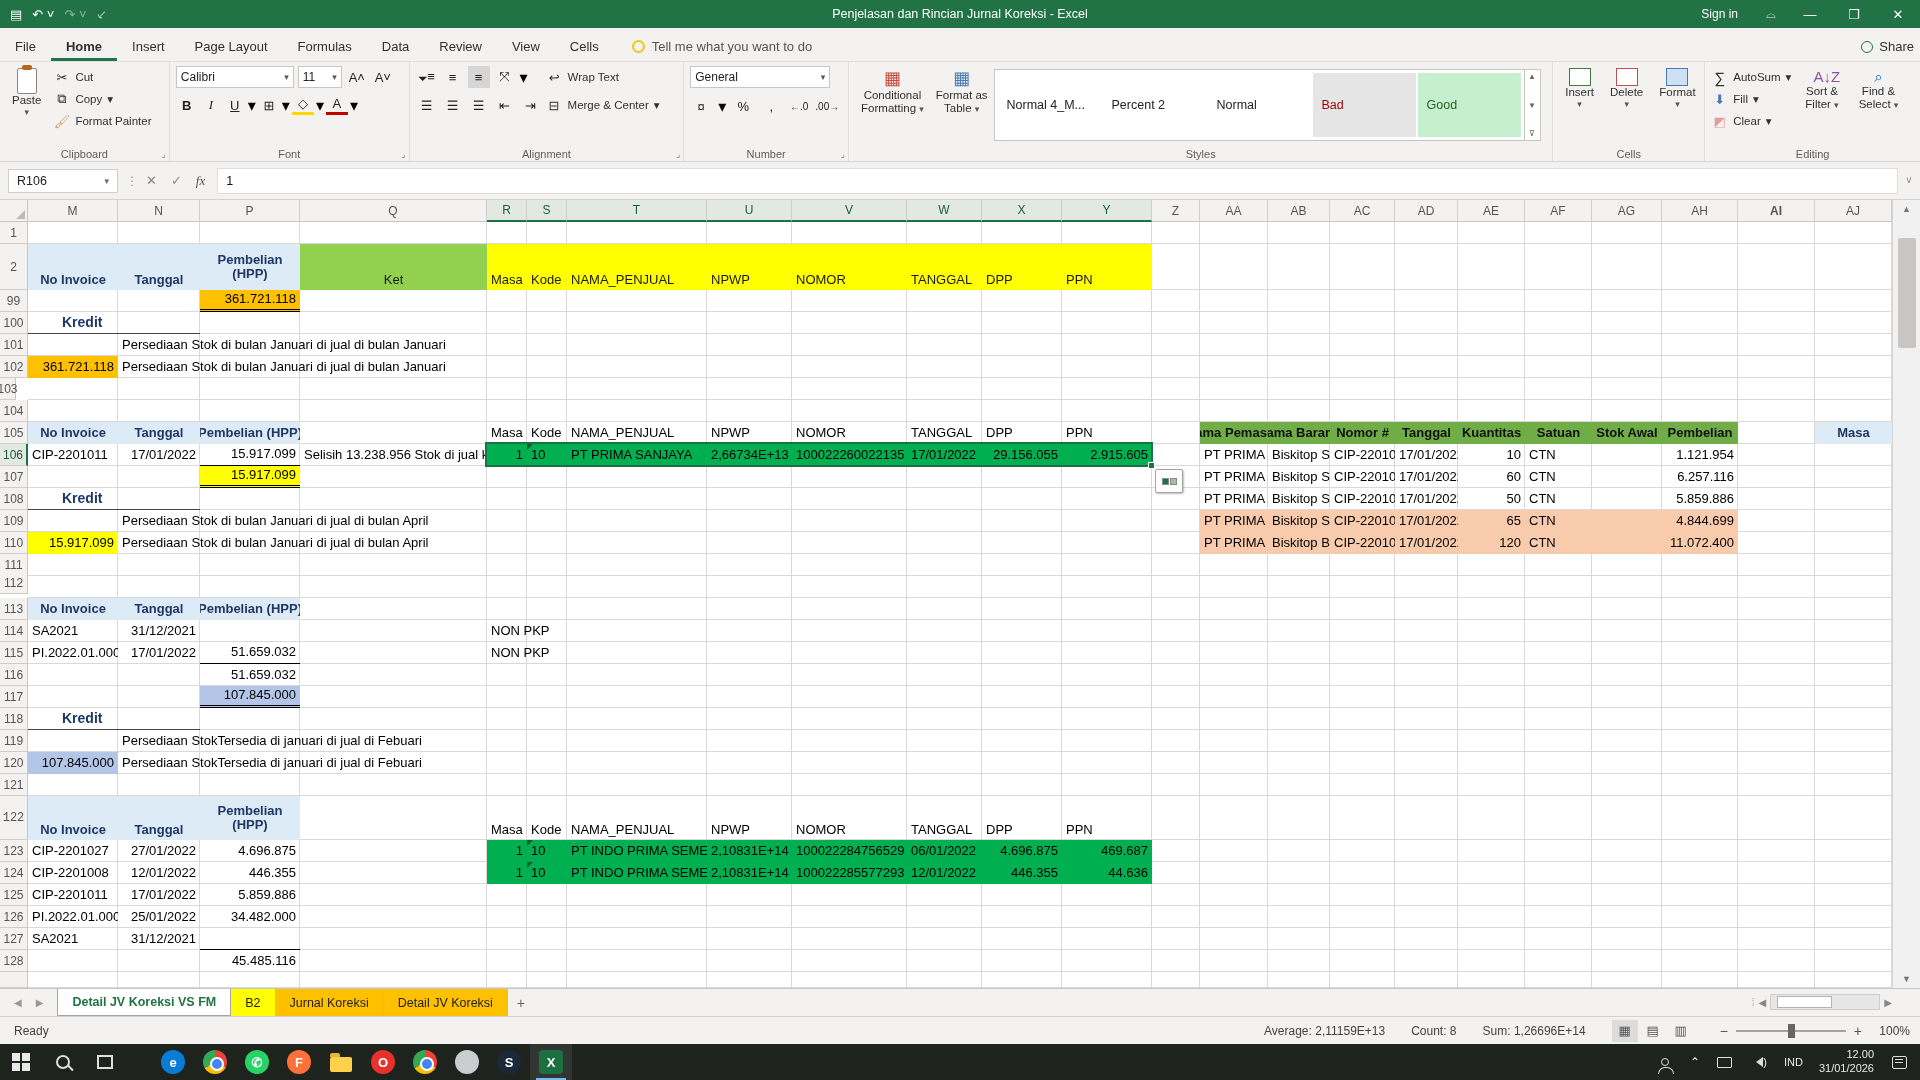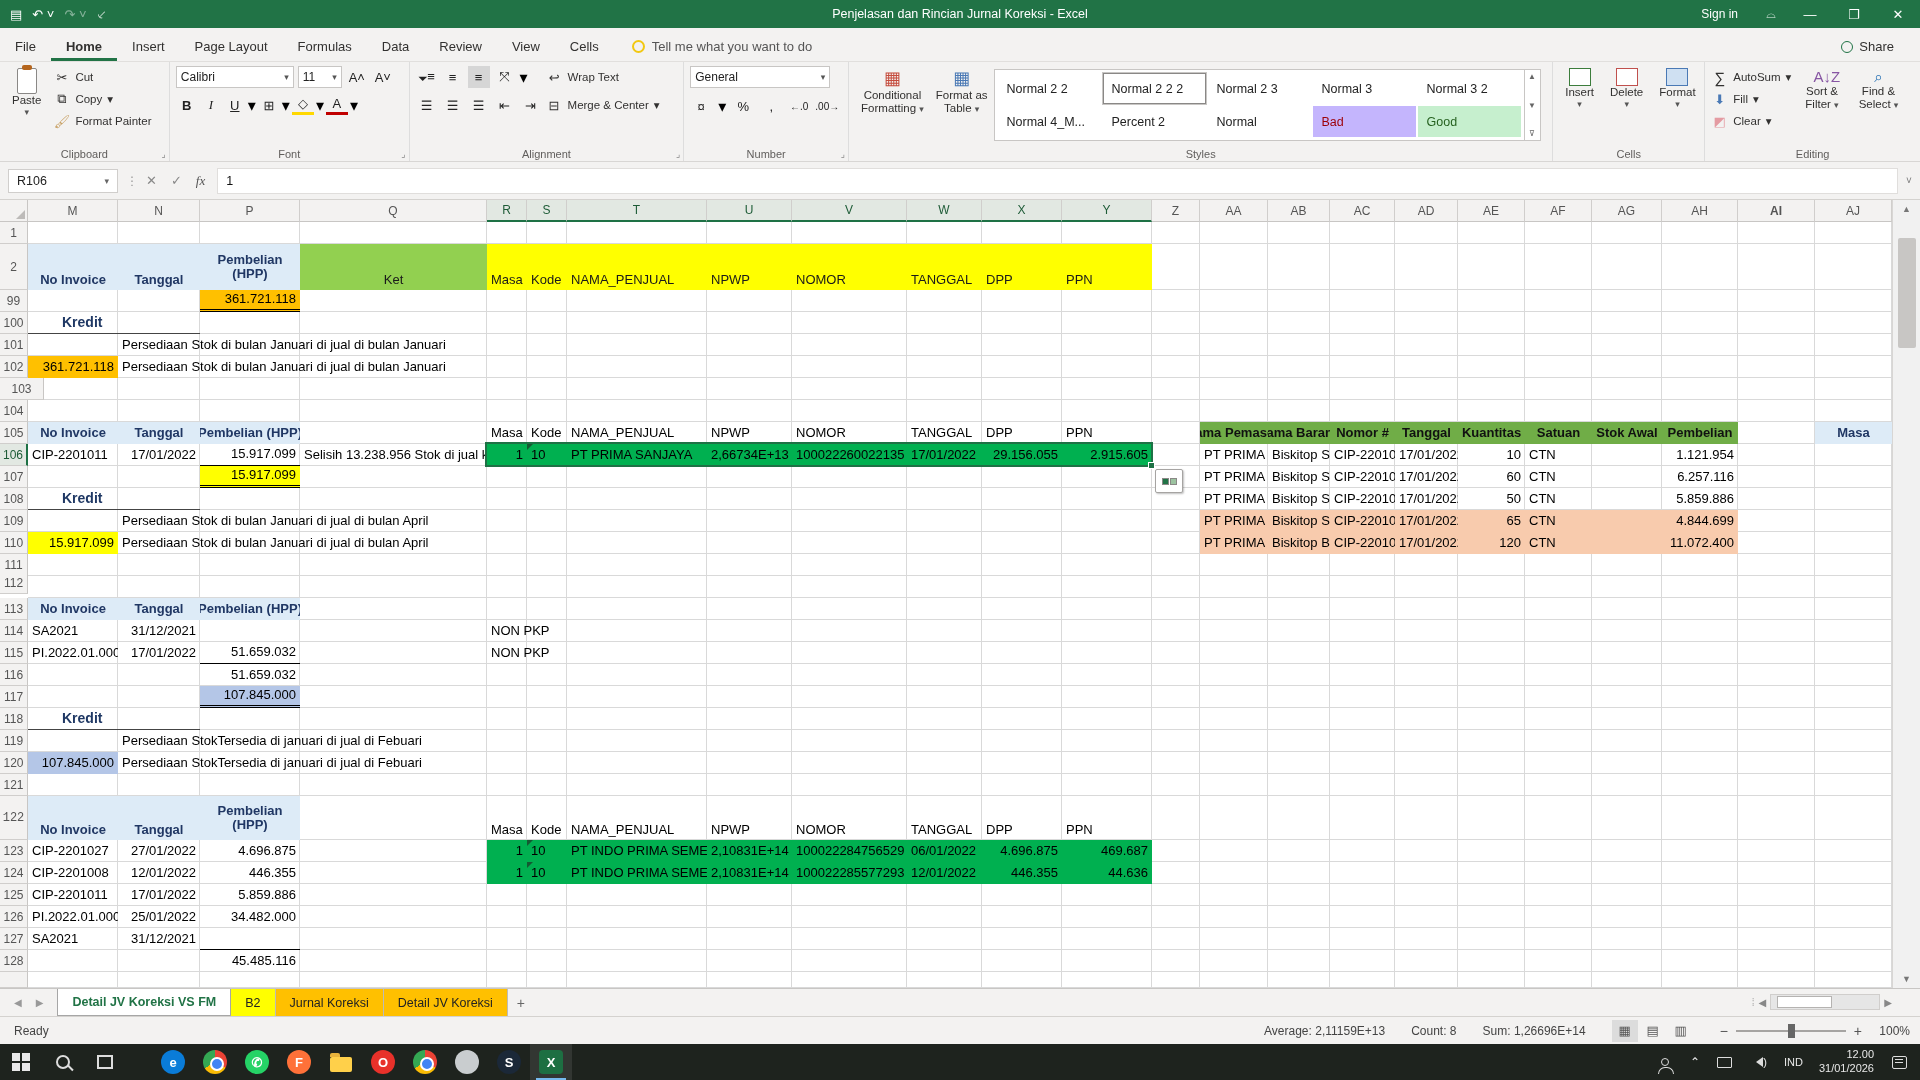--- a/index.html
+++ b/index.html
@@ -19,21 +19,21 @@
   .ribdisp{width:34px;text-align:center;font-size:12px;opacity:.9;}
   .winbtn{width:44px;height:28px;display:flex;align-items:center;justify-content:center;font-size:13px;}
 
   
   .ribbontabs{position:absolute;left:0;top:28px;width:1920px;height:34px;background:#f3f2f1;
               display:flex;align-items:flex-end;border-bottom:1px solid #e1dfdd;}
   .rtab{padding:7px 15px;font-size:13px;color:#323130;cursor:default;}
   .rtab.active{font-weight:bold;border-bottom:3px solid #217346;padding-bottom:4px;}
   .tellme{display:flex;align-items:center;gap:7px;margin-left:18px;padding-bottom:7px;color:#555;font-size:13px;}
   .bulb{width:13px;height:13px;border-radius:50%;border:2px solid #f2c811;position:relative;}
-  .share{margin-left:auto;margin-right:26px;padding-bottom:7px;display:flex;gap:6px;align-items:center;color:#323130;font-size:13px;}
+  .share{margin-left:auto;margin-right:6px;padding-bottom:7px;display:flex;gap:6px;align-items:center;color:#323130;font-size:13px;}
   .share-ic{width:12px;height:12px;border:1.5px solid #217346;border-radius:50%;position:relative;}
 
   
   .ribbon{position:absolute;left:0;top:62px;width:1920px;height:100px;background:#f3f2f1;
           border-bottom:1px solid #d8d6d4;display:flex;}
   .rgroup{position:relative;border-right:1px solid #ddd;height:100%;padding:4px 6px 16px 6px;}
   .rgl{position:absolute;bottom:1px;left:0;right:0;text-align:center;font-size:11px;color:#605e5c;}
   .dlg{position:absolute;bottom:2px;right:3px;font-size:9px;color:#888;}
   .bigbtn{display:flex;flex-direction:column;align-items:center;justify-content:flex-start;
           font-size:11.5px;color:#323130;text-align:center;line-height:1.15;padding:2px 6px;}
@@ -43,21 +43,21 @@
   .combo{background:#fff;border:1px solid #c8c6c4;height:22px;display:flex;align-items:center;
          font-size:12px;color:#222;padding:0 4px;justify-content:space-between;}
   .combo .car{font-size:9px;color:#555;margin-left:6px;}
   .fbtn{width:22px;height:22px;display:flex;align-items:center;justify-content:center;font-size:13px;color:#222;}
   .clip-ic{width:20px;height:26px;background:#fff;border:1px solid #8a8886;border-radius:2px;position:relative;}
   .clip-ic:before{content:'';position:absolute;top:-4px;left:4px;width:10px;height:5px;background:#b5651d;border-radius:2px;}
   .gallery{background:#fff;border:1px solid #c8c6c4;height:72px;margin-top:3px;display:flex;flex-direction:column;padding:2px;}
   .grow{display:flex;flex:1;}
   .gitem{width:103px;margin:1px;display:flex;align-items:center;padding:0 8px;font-size:12.5px;border:1px solid transparent;color:#222;}
   .gitem.selected{border:1px solid #8a8886;outline:1px solid #c8c6c4;}
-  .gitem.bad{background:#c4b5fd;color:#9c0006;}
+  .gitem.bad{background:#e5e5e5;color:#9c0006;}
   .gitem.good{background:#c6efce;color:#276221;}
   .gscroll{display:flex;flex-direction:column;justify-content:space-between;width:16px;background:#fff;
            border:1px solid #c8c6c4;border-left:none;margin-top:3px;height:72px;align-items:center;font-size:8px;color:#666;padding:2px 0;}
   .cellsbtn .mini{width:22px;height:18px;border:1px solid #999;position:relative;background:#fff;}
   .sum{font-size:15px;}
 
   
   .fbar{position:absolute;left:0;top:162px;width:1920px;height:38px;background:#f3f2f1;display:flex;align-items:center;
         border-bottom:1px solid #d4d2cf;padding:5px 0;}
   .namebox{width:110px;height:24px;background:#fff;border:1px solid #d0cecc;margin-left:8px;display:flex;align-items:center;
@@ -318,27 +318,20 @@
         <span class="icg" style="font-size:18px;color:#c54b3c;">▦</span>
         <span>Conditional</span>
         <span><span>Formatting</span> <span class="car">▾</span></span>
       </div>
       <div class="bigbtn">
         <span class="icg" style="font-size:18px;color:#4a79b5;">▦</span>
         <span>Format as</span>
         <span><span>Table</span> <span class="car">▾</span></span>
       </div>
       <div class="gallery" id="styleGallery">
-          <div class="grow">
-            <div class="gitem">Normal 2 2</div>
-            <div class="gitem selected">Normal 2 2 2</div>
-            <div class="gitem">Normal 2 3</div>
-            <div class="gitem">Normal 3</div>
-            <div class="gitem">Normal 3 2</div>
-          </div>
           <div class="grow">
             <div class="gitem">Normal 4_M...</div>
             <div class="gitem">Percent 2</div>
             <div class="gitem">Normal</div>
             <div class="gitem bad">Bad</div>
             <div class="gitem good">Good</div>
           </div>
         </div>
       <div class="gscroll">
         <span>▲</span>
@@ -496,21 +489,21 @@
       <div class="ch" style="left: 1592px; width: 70px;">AG</div>
       <div class="ch" style="left: 1662px; width: 76px;">AH</div>
       <div class="ch" style="left: 1738px; width: 77px; font-weight: bold;">AI</div>
       <div class="ch" style="left: 1815px; width: 77px;">AJ</div>
       <div class="rh" style="top: 22px; height: 22px; width: 28px;">1</div>
       <div class="rh" style="top: 44px; height: 46px; width: 28px;">2</div>
       <div class="rh" style="top: 90px; height: 22px; width: 28px;">99</div>
       <div class="rh" style="top: 112px; height: 22px; width: 28px;">100</div>
       <div class="rh" style="top: 134px; height: 22px; width: 28px;">101</div>
       <div class="rh" style="top: 156px; height: 22px; width: 28px;">102</div>
-      <div class="rh" style="top: 178px; height: 22px; width: 44px;">103</div>
+      <div class="rh" style="top: 178px; height: 22px; width: 16px;">103</div>
       <div class="rh" style="top: 200px; height: 22px; width: 28px;">104</div>
       <div class="rh" style="top: 222px; height: 22px; width: 28px;">105</div>
       <div class="rh sel" style="top: 244px; height: 22px; width: 28px;">106</div>
       <div class="rh" style="top: 266px; height: 22px; width: 28px;">107</div>
       <div class="rh" style="top: 288px; height: 22px; width: 28px;">108</div>
       <div class="rh" style="top: 310px; height: 22px; width: 28px;">109</div>
       <div class="rh" style="top: 332px; height: 22px; width: 28px;">110</div>
       <div class="rh" style="top: 354px; height: 22px; width: 28px;">111</div>
       <div class="rh" style="top: 372px; height: 22px; width: 28px;">112</div>
       <div class="rh" style="top: 398px; height: 22px; width: 28px;">113</div>

